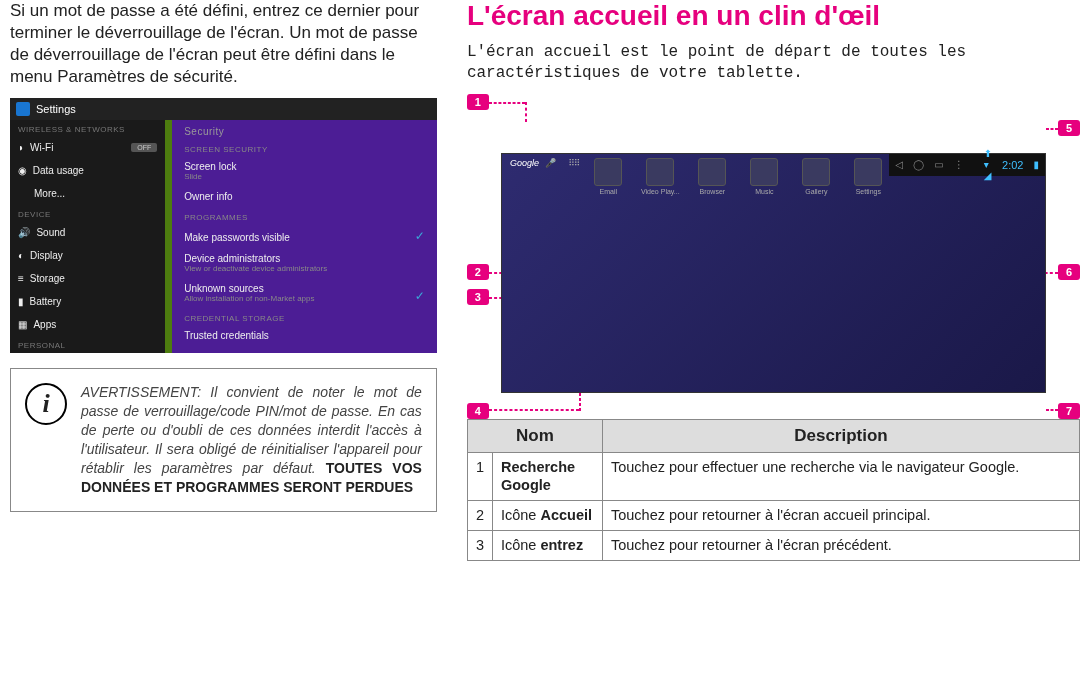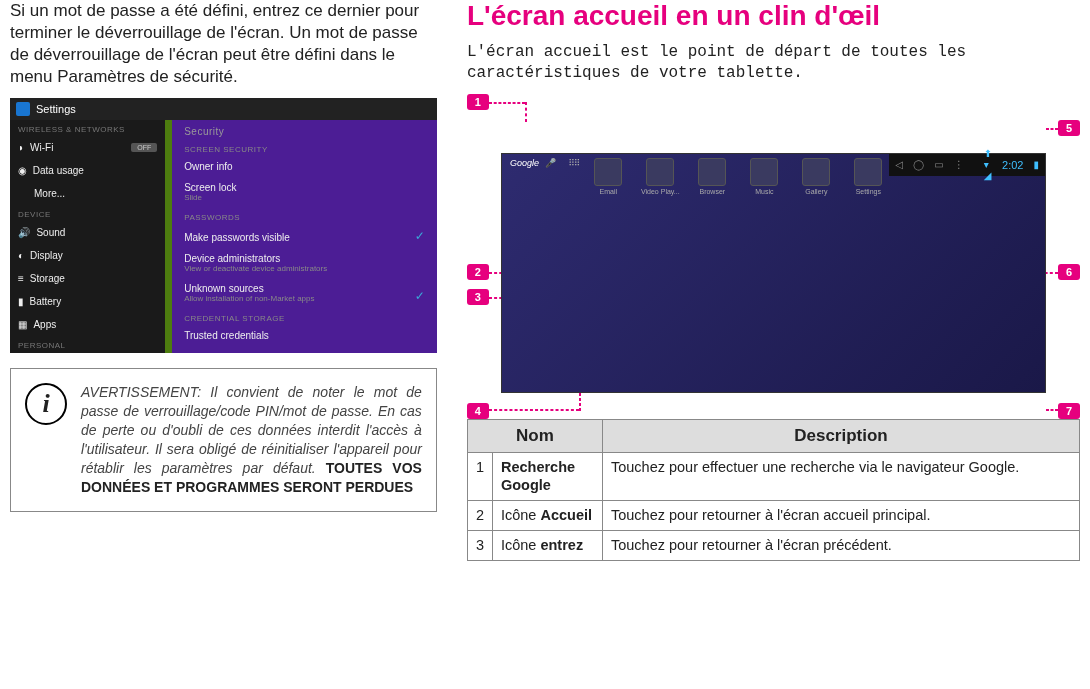--- a/index.html
+++ b/index.html
@@ -323,26 +323,26 @@
               <span>▦</span>
               <span>Apps</span>
             </div>
           <div class="nav-header">PERSONAL</div>
           <div class="nav-item"></div>
 
         </div>
         <div class="settings-main">
           <div class="main-header top">Security</div>
           <div class="main-header">SCREEN SECURITY</div>
-          <div class="main-item"><span>Owner info</span></div>
           <div class="main-item">
             <span>Screen lock</span>
             <span class="sub">Slide</span>
           </div>
-          <div class="main-header">PASSWORDS</div>
+          <div class="main-item"><span>Owner info</span></div>
+          <div class="main-header">PROGRAMMES</div>
           <div class="main-item check">
             <span>Make passwords visible</span>
             <span class="checkmark">✓</span>
           </div>
           <div class="main-item">
             <span>Device administrators</span>
             <span class="sub">View or deactivate device administrators</span>
           </div>
           <div class="main-item check">
             <div>

